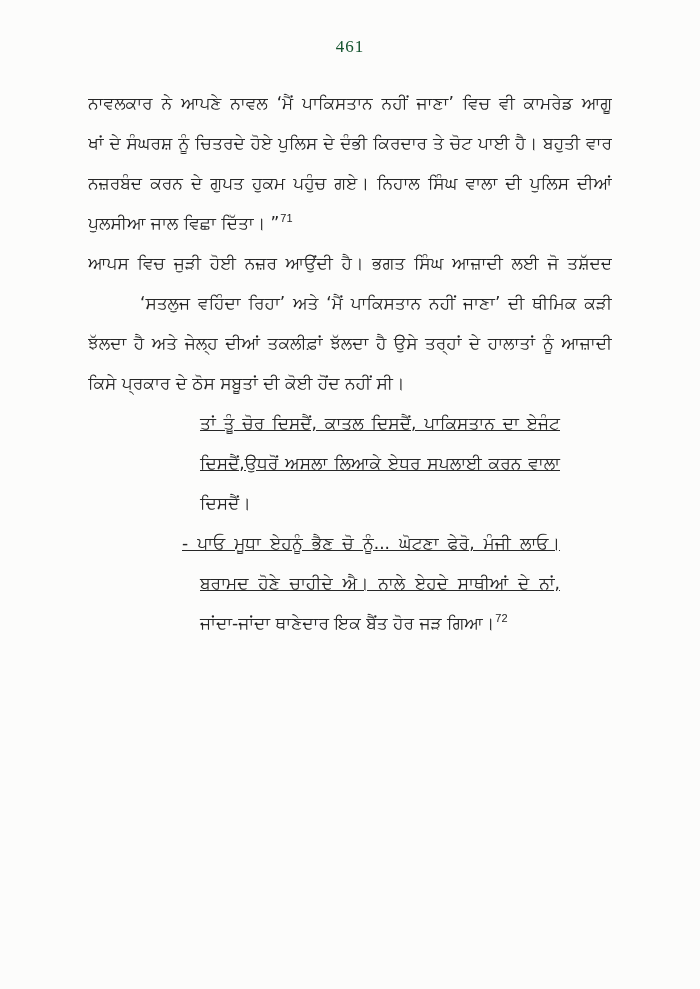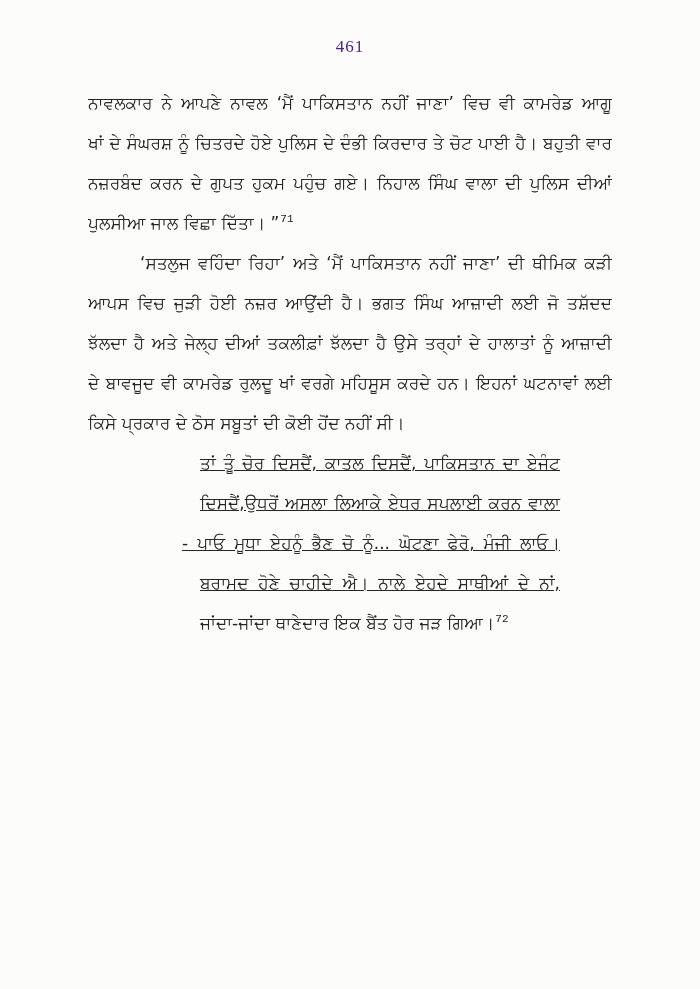--- a/index.html
+++ b/index.html
@@ -16,21 +16,21 @@
     color: #262626;
     font-family: "DejaVu Sans", sans-serif;
     overflow: hidden;
   }
   .page-number {
     padding-top: 37px;
     text-align: center;
     font-family: "Liberation Serif", serif;
     font-size: 17px;
     letter-spacing: 1px;
-    color: #4c1d95;
+    color: #14532d;
   }
   .body-text {
     margin: 26px 88px 0 88px; 
     font-size: 17px;
     line-height: 40px;
   }
   .line {
     height: 40px;
     overflow: hidden;
   }
@@ -39,21 +39,21 @@
     text-align: justify;
     text-align-last: justify;
   }
   .line.indent { padding-left: 52px; }
 
   .quote { margin-left: 94px; } 
   .quote .line.wrap { padding-left: 18px; } 
   .quote .line.short { padding-right: 52px; text-decoration: underline; } 
 
   sup.fn {
-    font-family: Liberation Mono, monospace;
+    font-family: Liberation Sans, sans-serif;
     font-size: 11px;
     line-height: 0;
     vertical-align: super;
     margin-left: 1px;
     color: #1c1c1c;
   }
 </style>
 </head>
 <body>
 
@@ -64,30 +64,30 @@
   <div class="body-text">
 
     <div class="para">
       <div class="line j">ਨਾਵਲਕਾਰ ਨੇ ਆਪਣੇ ਨਾਵਲ ‘ਮੈਂ ਪਾਕਿਸਤਾਨ ਨਹੀਂ ਜਾਣਾ’ ਵਿਚ ਵੀ ਕਾਮਰੇਡ ਆਗੂ ਰੁਲਦੂ</div>
       <div class="line j">ਖਾਂ ਦੇ ਸੰਘਰਸ਼ ਨੂੰ ਚਿਤਰਦੇ ਹੋਏ ਪੁਲਿਸ ਦੇ ਦੰਭੀ ਕਿਰਦਾਰ ਤੇ ਚੋਟ ਪਾਈ ਹੈ। ਬਹੁਤੀ ਵਾਰ</div>
       <div class="line j">ਨਜ਼ਰਬੰਦ ਕਰਨ ਦੇ ਗੁਪਤ ਹੁਕਮ ਪਹੁੰਚ ਗਏ। ਨਿਹਾਲ ਸਿੰਘ ਵਾਲਾ ਦੀ ਪੁਲਿਸ ਦੀਆਂ ਅੱਖਾਂ</div>
       <div class="line"><span>ਪੁਲਸੀਆ ਜਾਲ ਵਿਛਾ ਦਿੱਤਾ। ”</span><sup class="fn">71</sup></div>
     </div>
 
     <div class="para">
+      <div class="line j">ਆਪਸ ਵਿਚ ਜੁੜੀ ਹੋਈ ਨਜ਼ਰ ਆਉਂਦੀ ਹੈ। ਭਗਤ ਸਿੰਘ ਆਜ਼ਾਦੀ ਲਈ ਜੋ ਤਸ਼ੱਦਦ</div>
       <div class="line j indent">‘ਸਤਲੁਜ ਵਹਿੰਦਾ ਰਿਹਾ’ ਅਤੇ ‘ਮੈਂ ਪਾਕਿਸਤਾਨ ਨਹੀਂ ਜਾਣਾ’ ਦੀ ਥੀਮਿਕ ਕੜੀ</div>
-      <div class="line j">ਆਪਸ ਵਿਚ ਜੁੜੀ ਹੋਈ ਨਜ਼ਰ ਆਉਂਦੀ ਹੈ। ਭਗਤ ਸਿੰਘ ਆਜ਼ਾਦੀ ਲਈ ਜੋ ਤਸ਼ੱਦਦ</div>
       <div class="line j">ਝੱਲਦਾ ਹੈ ਅਤੇ ਜੇਲ੍ਹ ਦੀਆਂ ਤਕਲੀਫ਼ਾਂ ਝੱਲਦਾ ਹੈ ਉਸੇ ਤਰ੍ਹਾਂ ਦੇ ਹਾਲਾਤਾਂ ਨੂੰ ਆਜ਼ਾਦੀ ਮਿਲਣ</div>
-      <div class="line j">ਦੇ ਬਾਵਜੂਦ ਵੀ ਕਾਮਰੇਡ ਰੁਲਦੂ ਖਾਂ ਵਰਗੇ ਮਹਿਸੂਸ ਕਰਦੇ ਹਨ। ਇਹਨਾਂ ਘਟਨਾਵਾਂ ਲਈ</div>
       <div class="line">ਕਿਸੇ ਪ੍ਰਕਾਰ ਦੇ ਠੋਸ ਸਬੂਤਾਂ ਦੀ ਕੋਈ ਹੋਂਦ ਨਹੀਂ ਸੀ।</div>
     </div>
 
     <div class="quote">
       <div class="line j wrap short">ਤਾਂ ਤੂੰ ਚੋਰ ਦਿਸਦੈਂ, ਕਾਤਲ ਦਿਸਦੈਂ, ਪਾਕਿਸਤਾਨ ਦਾ ਏਜੰਟ</div>
       <div class="line j wrap short">ਦਿਸਦੈਂ,ਉਧਰੋਂ ਅਸਲਾ ਲਿਆਕੇ ਏਧਰ ਸਪਲਾਈ ਕਰਨ ਵਾਲਾ ਸਮੱਗਲਰ</div>
+      <div class="line wrap">ਦਿਸਦੈਂ।</div>
     </div>
 
     <div class="quote">
       <div class="line j short">- ਪਾਓ ਮੂਧਾ ਏਹਨੂੰ ਭੈਣ ਚੋ ਨੂੰ... ਘੋਟਣਾ ਫੇਰੋ, ਮੰਜੀ ਲਾਓ। ਹਥਿਆਰ</div>
       <div class="line j wrap short">ਬਰਾਮਦ ਹੋਣੇ ਚਾਹੀਦੇ ਐ। ਨਾਲੇ ਏਹਦੇ ਸਾਥੀਆਂ ਦੇ ਨਾਂ, ਟਿਕਾਣੇ।</div>
       <div class="line wrap"><span>ਜਾਂਦਾ-ਜਾਂਦਾ ਥਾਣੇਦਾਰ ਇਕ ਬੈਂਤ ਹੋਰ ਜੜ ਗਿਆ।</span><sup class="fn">72</sup></div>
     </div>
 
   </div>
 </div>

